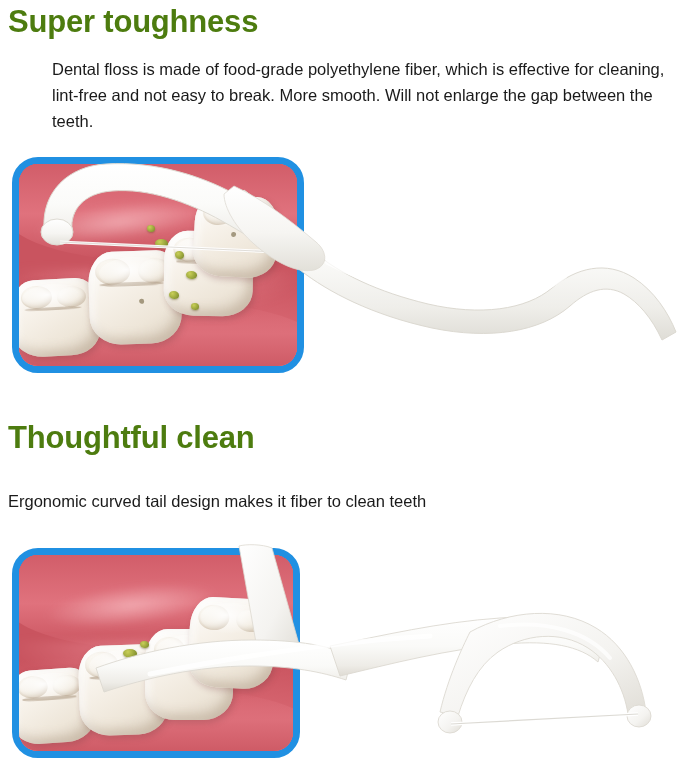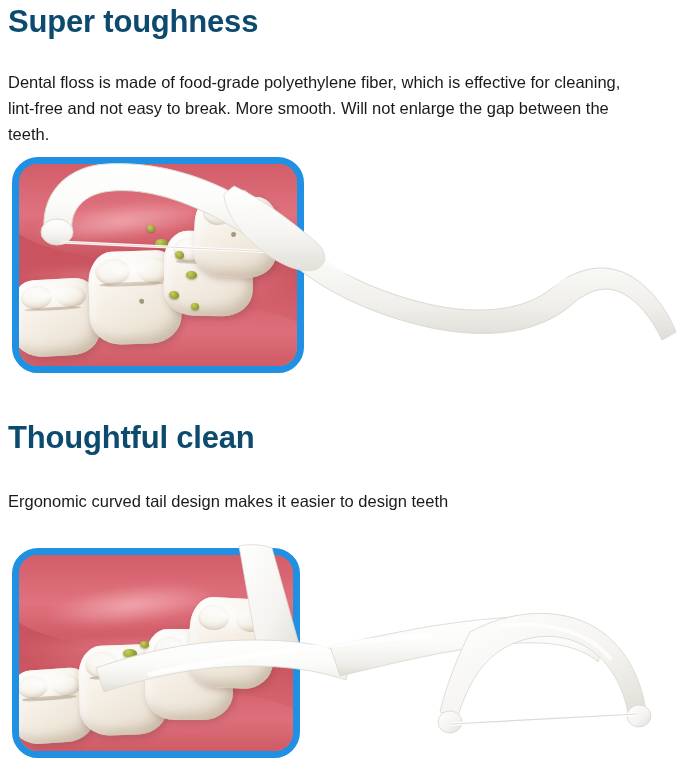--- a/index.html
+++ b/index.html
@@ -19,35 +19,35 @@
     background: #ffffff;
   }
 
   
   .section-heading {
     position: absolute;
     left: 8px;
     font-size: 31px;
     font-weight: bold;
     letter-spacing: -0.2px;
-    color: #0c4a6e;
+    color: #4d7c0f;
     white-space: nowrap;
   }
   #heading-1 { top: 4px; }
   #heading-2 { top: 420px; }
 
   .body-copy {
     position: absolute;
     left: 8px;
     font-size: 16.5px;
     line-height: 26px;
     color: #1a1a1a;
     width: 620px;
   }
-  #body-1 { top: 69px; }
+  #body-1 { top: 56px; margin-left: 44px; }
   #body-2 { top: 488px; }
 
   
   .photo-frame {
     position: absolute;
     border: 7px solid #2090e2;
     border-radius: 26px;
     background: #e8737e;
     overflow: visible;
   }
@@ -243,21 +243,21 @@
     <path d="M 206,36 C 236,50 262,70 288,92
              C 300,102 300,116 286,120
              C 268,124 244,110 226,94
              C 208,78 196,58 196,44 Z" fill="url(#plasticB)" stroke="#dedbd3" stroke-width="0.8"></path>
 
     <path d="M 300,112 C 346,136 404,150 460,150 C 500,150 520,138 536,126" stroke="#ffffff" stroke-width="6" fill="none" opacity="0.75" stroke-linecap="round"></path>
   </svg>
 
   <h1 class="section-heading" id="heading-2">Thoughtful clean</h1>
 
-  <p class="body-copy" id="body-2">Ergonomic curved tail design makes it easier to design teeth</p>
+  <p class="body-copy" id="body-2">Ergonomic curved tail design makes it fiber to clean teeth</p>
 
   <div class="photo-frame" id="photo-frame-2">
 
     <div class="photo-clip">
       <div class="gums"></div>
       <div class="gum-shade-top"></div>
       <div class="gum-highlight" style="left:10%; top:16%; width:62%; height:20%;"></div>
       <div class="gum-ridge" style="top:44%;"></div>
       <div class="gum-lower"></div>
 

